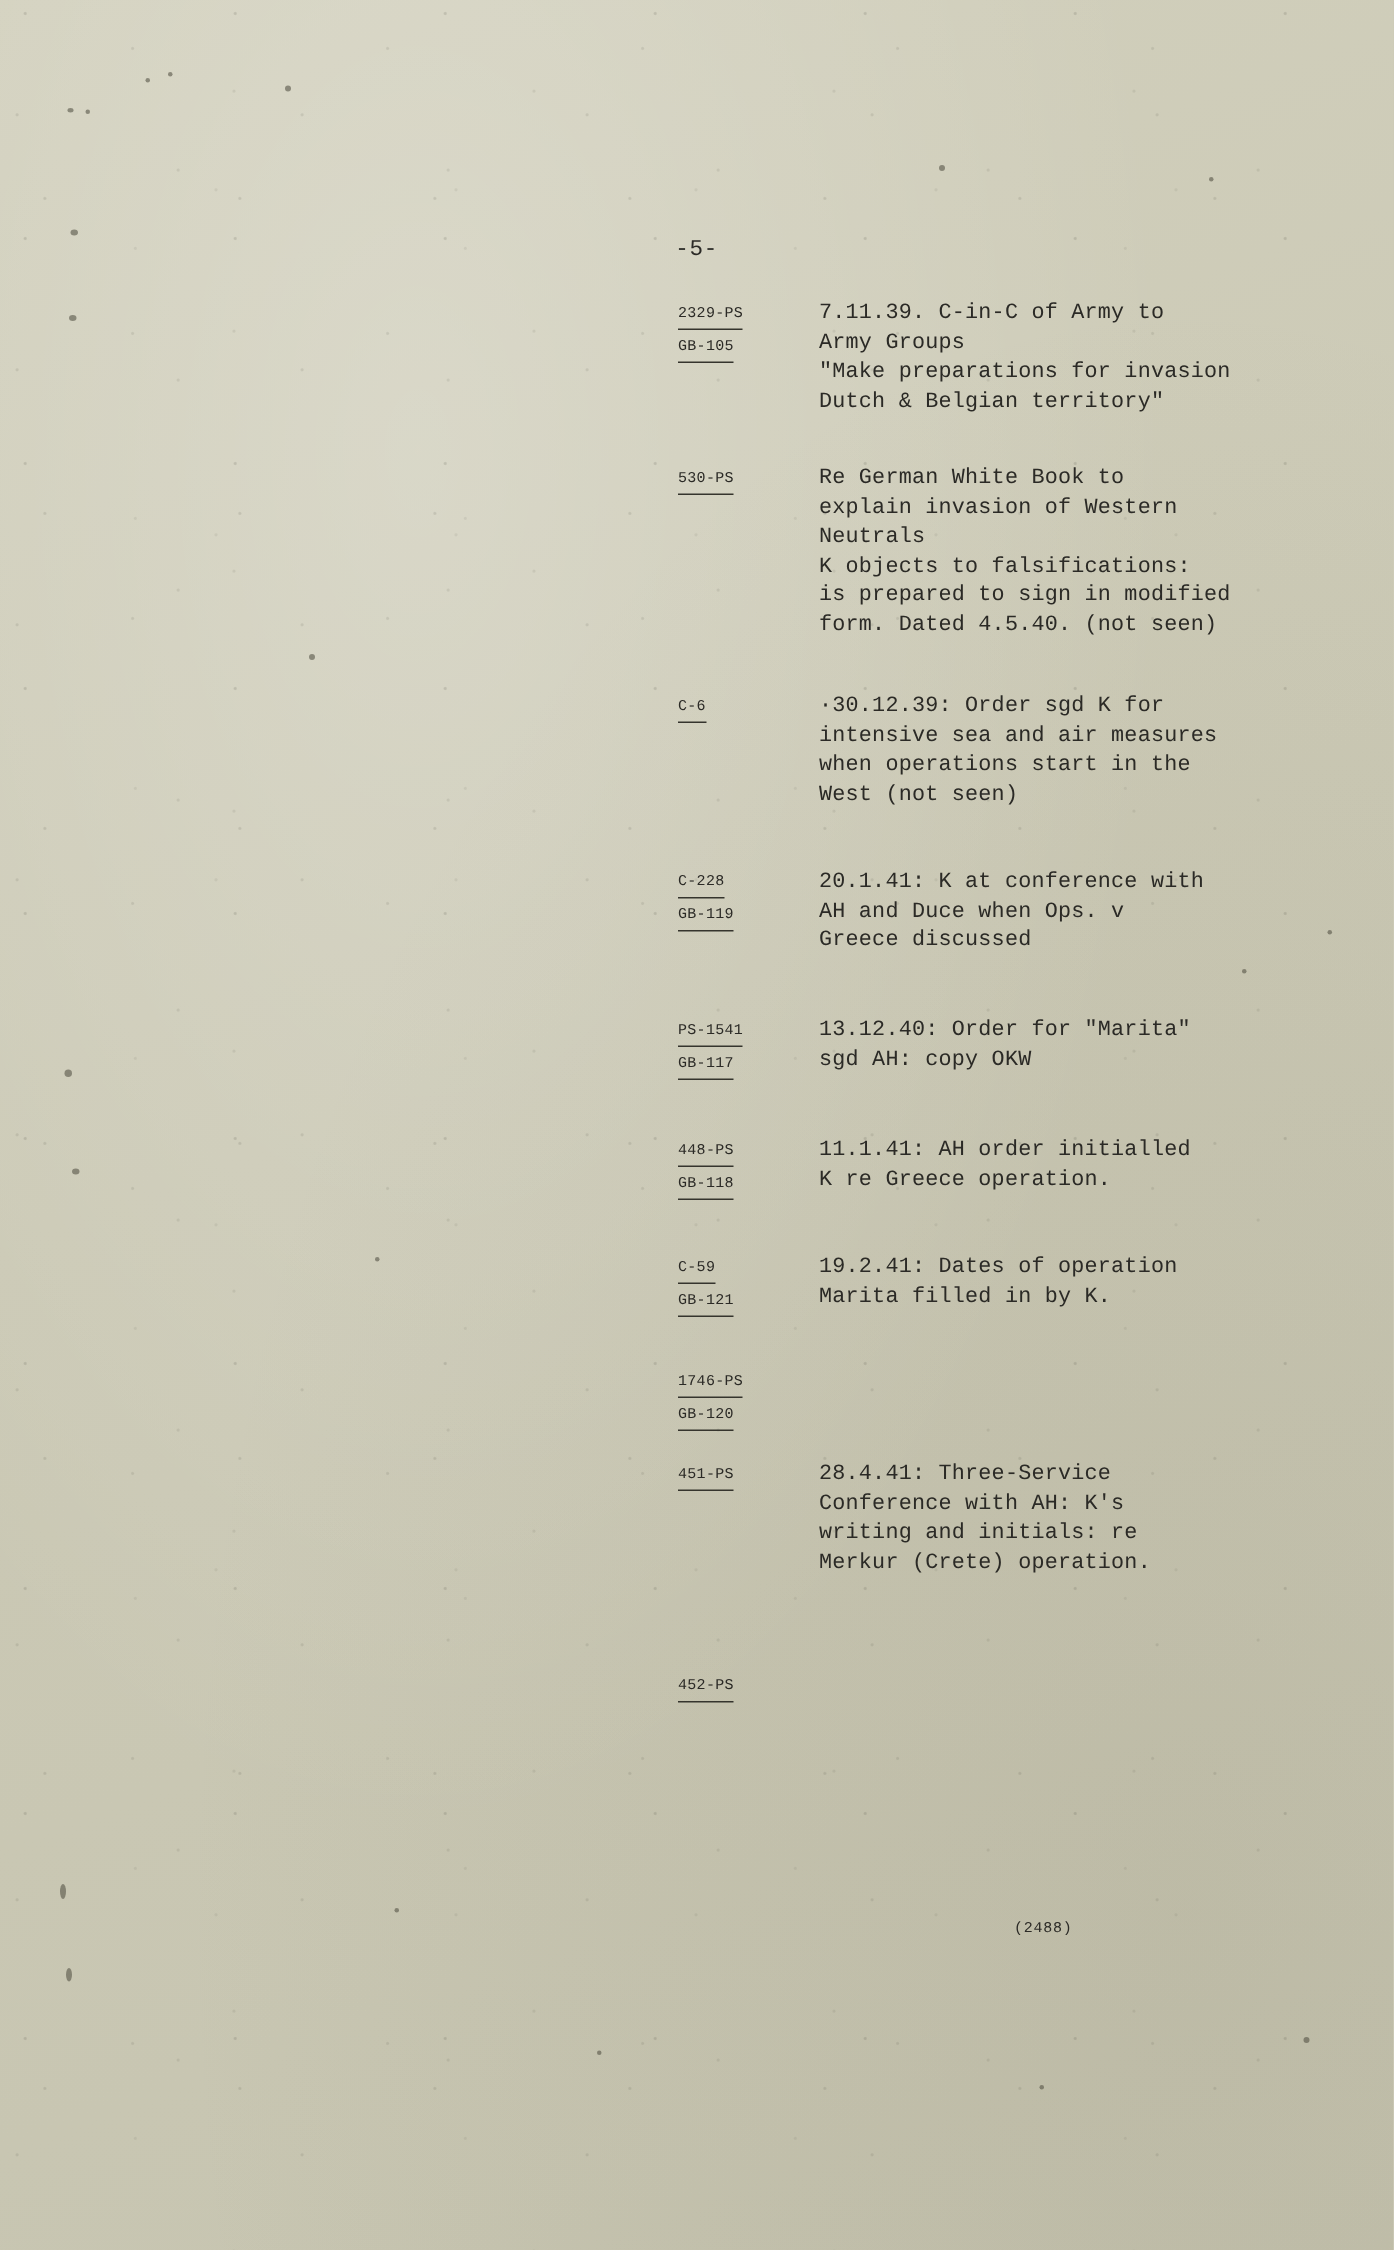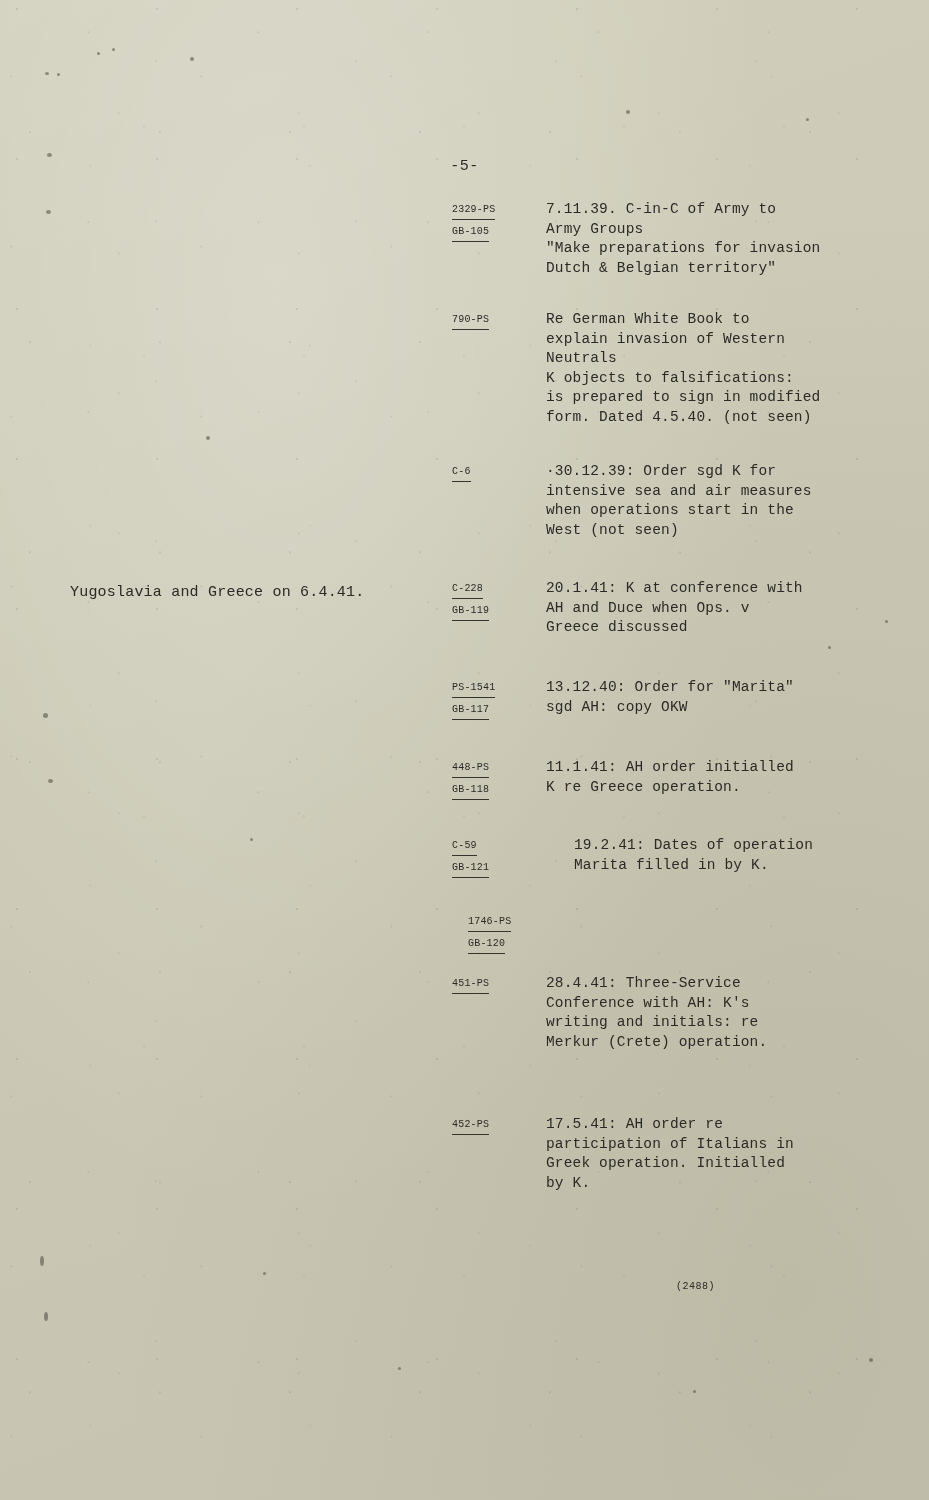--- a/index.html
+++ b/index.html
@@ -134,39 +134,38 @@
   <div class="speck" style="left:693px;top:1390px;width:3px;height:3px;"></div>
   <div class="speck" style="left:398px;top:1367px;width:3px;height:3px;"></div>
   <div class="speck" style="left:263px;top:1272px;width:3px;height:3px;"></div>
   <div class="speck" style="left:828px;top:646px;width:3px;height:3px;"></div>
   <div class="speck" style="left:885px;top:620px;width:3px;height:3px;"></div>
   <div class="speck" style="left:250px;top:838px;width:3px;height:3px;"></div>
 
   <div class="page-number">-5-</div>
 
   <div class="left-note">
-    <div>Yugoslavia and Greece on 6.4.41.</div>
   </div>
 
   <div class="entries">
 
     <div class="entry" style="position:absolute;top:0px;left:0;width:420px;">
       <div class="refs">
         <span class="ref">2329-PS</span><br>
         <span class="ref">GB-105</span>
       </div>
       <div class="body-text">7.11.39.  C-in-C of Army to
 Army Groups
 "Make preparations for invasion
  Dutch &amp; Belgian territory"</div>
     </div>
 
     <div class="entry" style="position:absolute;top:110px;left:0;width:420px;">
       <div class="refs">
-        <span class="ref">790-PS</span>
+        <span class="ref">530-PS</span>
       </div>
       <div class="body-text">Re German White Book to
 explain invasion of Western
 Neutrals
 K objects to falsifications:
 is prepared to sign in modified
 form.  Dated 4.5.40. (not seen)</div>
     </div>
 
     <div class="entry" style="position:absolute;top:262px;left:0;width:420px;">
@@ -200,52 +199,48 @@
 
     <div class="entry" style="position:absolute;top:558px;left:0;width:420px;">
       <div class="refs">
         <span class="ref">448-PS</span><br>
         <span class="ref">GB-118</span>
       </div>
       <div class="body-text">11.1.41:  AH order initialled
 K re Greece operation.</div>
     </div>
 
-    <div class="entry" style="position:absolute;top:636px;left:0;width:420px;gap:28px;">
+    <div class="entry" style="position:absolute;top:636px;left:0;width:420px;">
       <div class="refs">
         <span class="ref">C-59</span><br>
         <span class="ref">GB-121</span>
       </div>
       <div class="body-text">19.2.41:  Dates of operation
 Marita filled in by K.</div>
     </div>
 
-    <div class="entry" style="position:absolute;top:712px;left:16px;width:420px;">
+    <div class="entry" style="position:absolute;top:712px;left:0;width:420px;">
       <div class="refs">
         <span class="ref">1746-PS</span><br>
         <span class="ref">GB-120</span>
       </div>
     </div>
 
     <div class="entry" style="position:absolute;top:774px;left:0;width:420px;">
       <div class="refs">
         <span class="ref">451-PS</span>
       </div>
       <div class="body-text">28.4.41:  Three-Service
 Conference with AH: K's
 writing and initials: re
 Merkur (Crete) operation.</div>
     </div>
 
     <div class="entry" style="position:absolute;top:915px;left:0;width:420px;">
       <div class="refs">
         <span class="ref">452-PS</span>
       </div>
-      <div class="body-text">17.5.41:  AH order re
-participation of Italians in
-Greek operation.  Initialled
-by K.</div>
     </div>
 
   </div>
 
   <div class="footer-num">(2488)</div>
 </div>
 
 </body></html>

